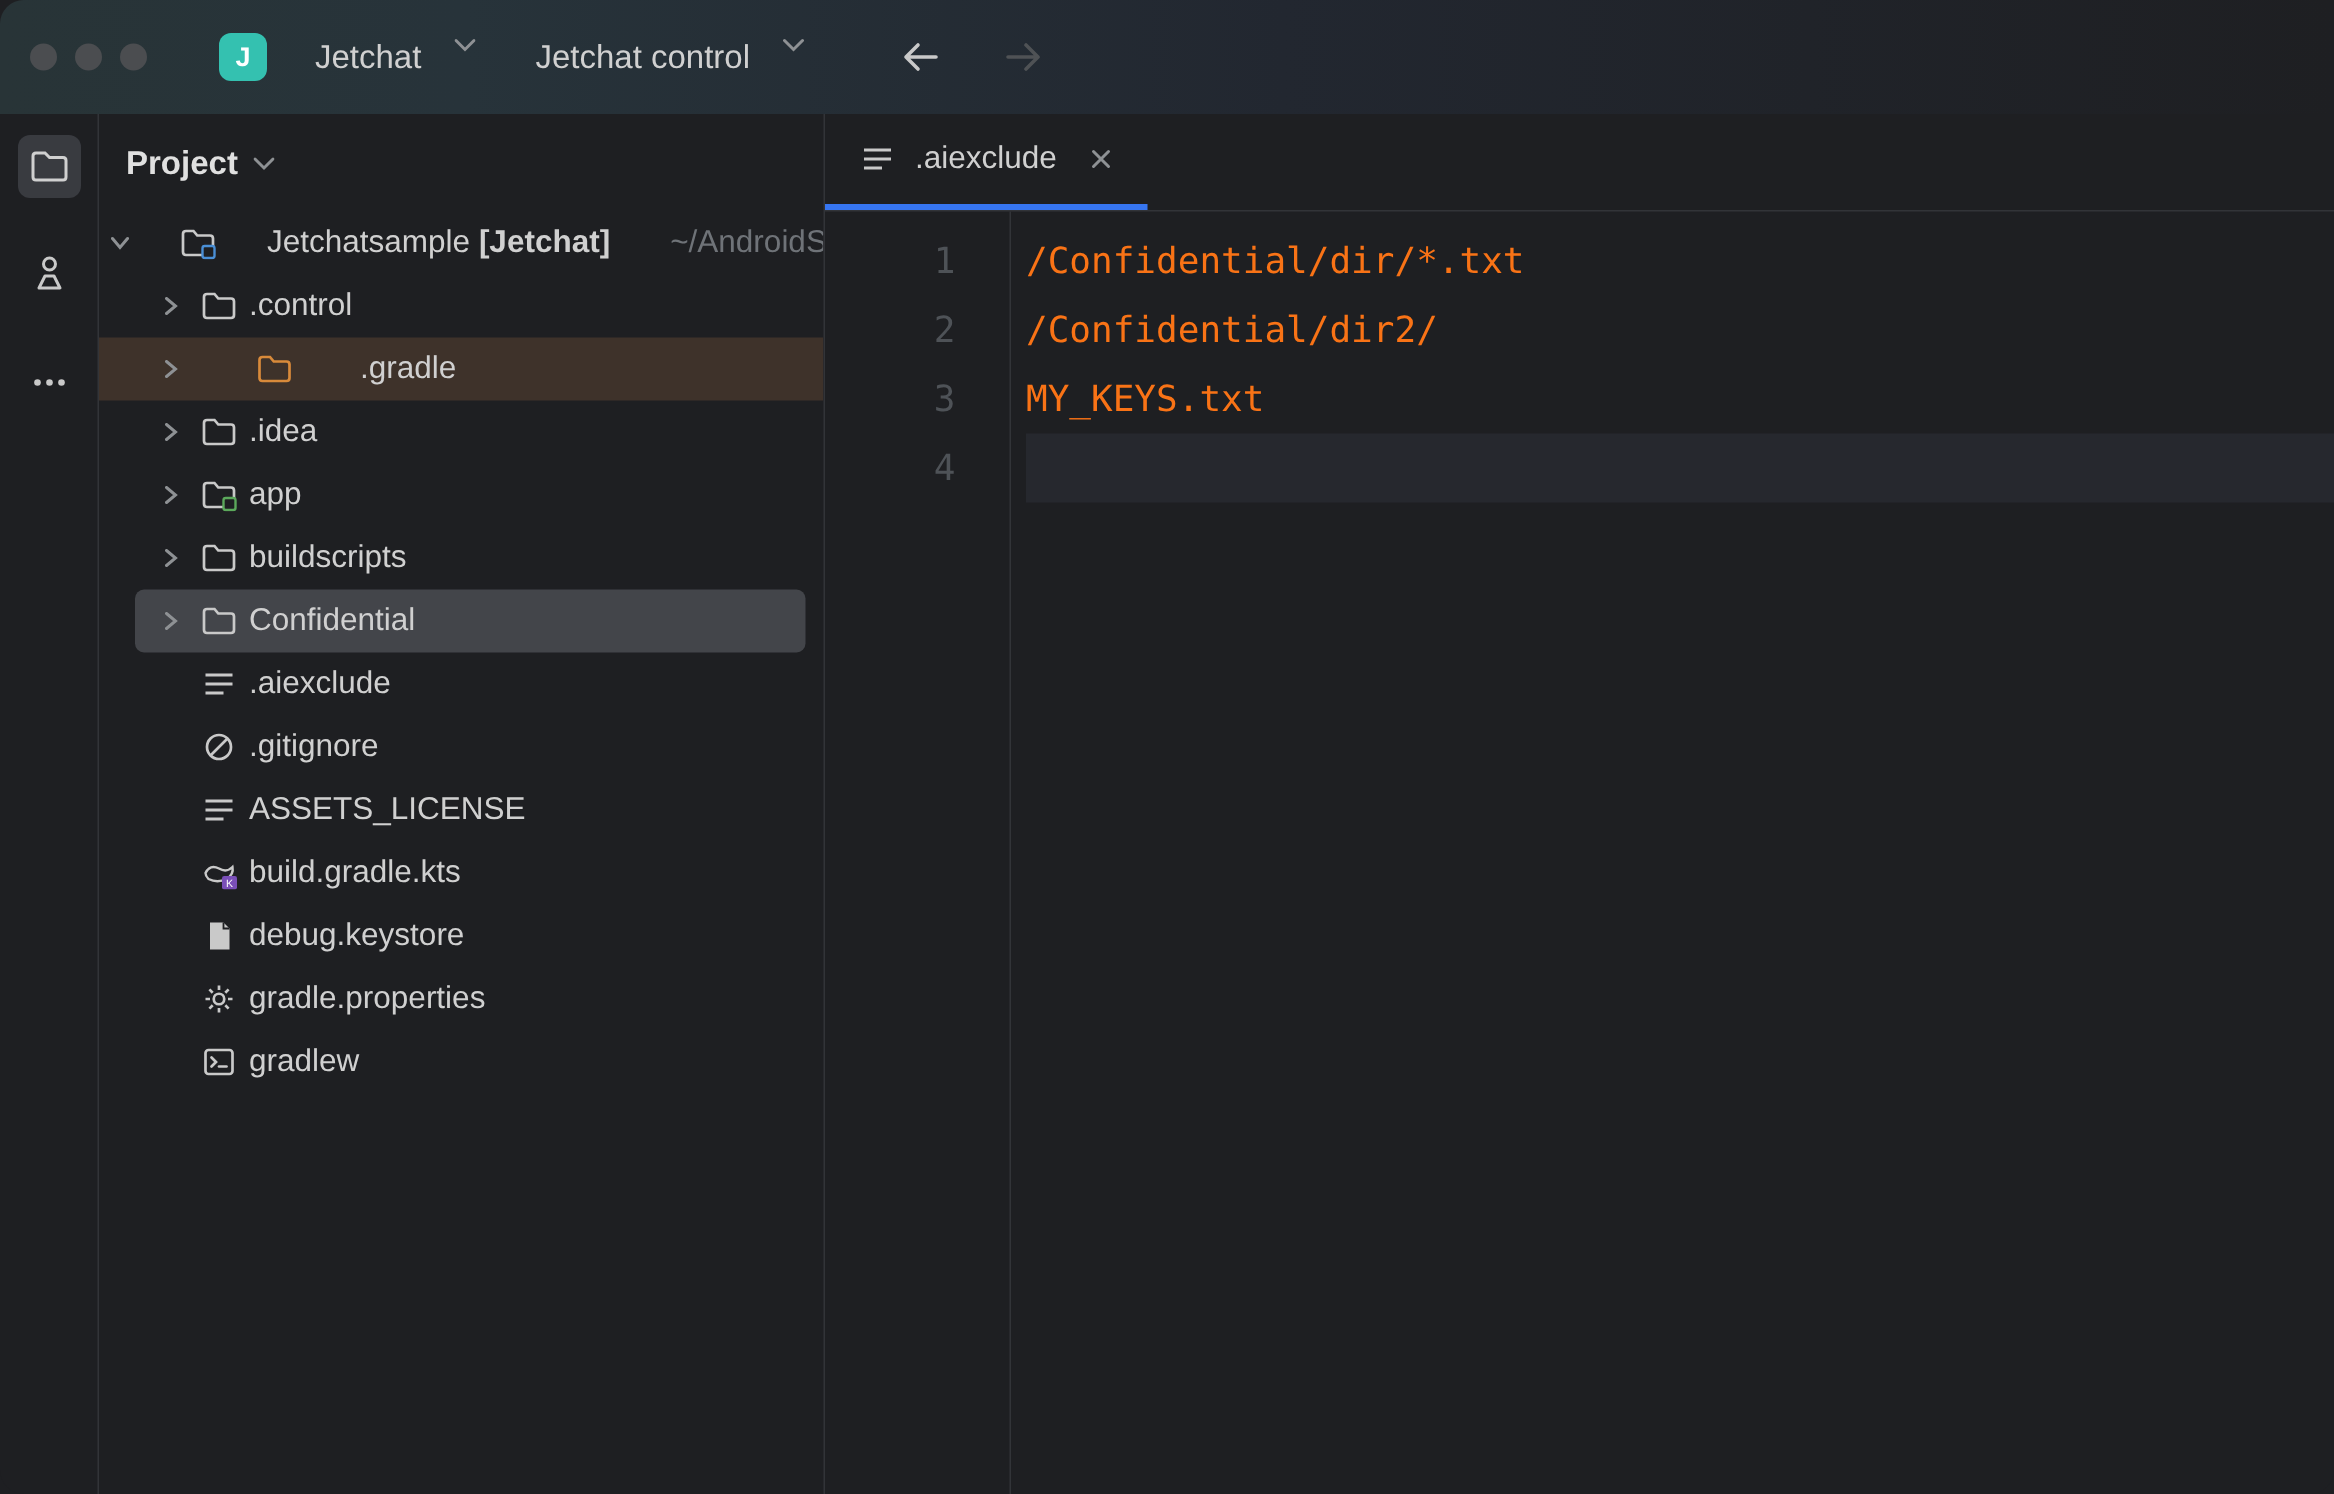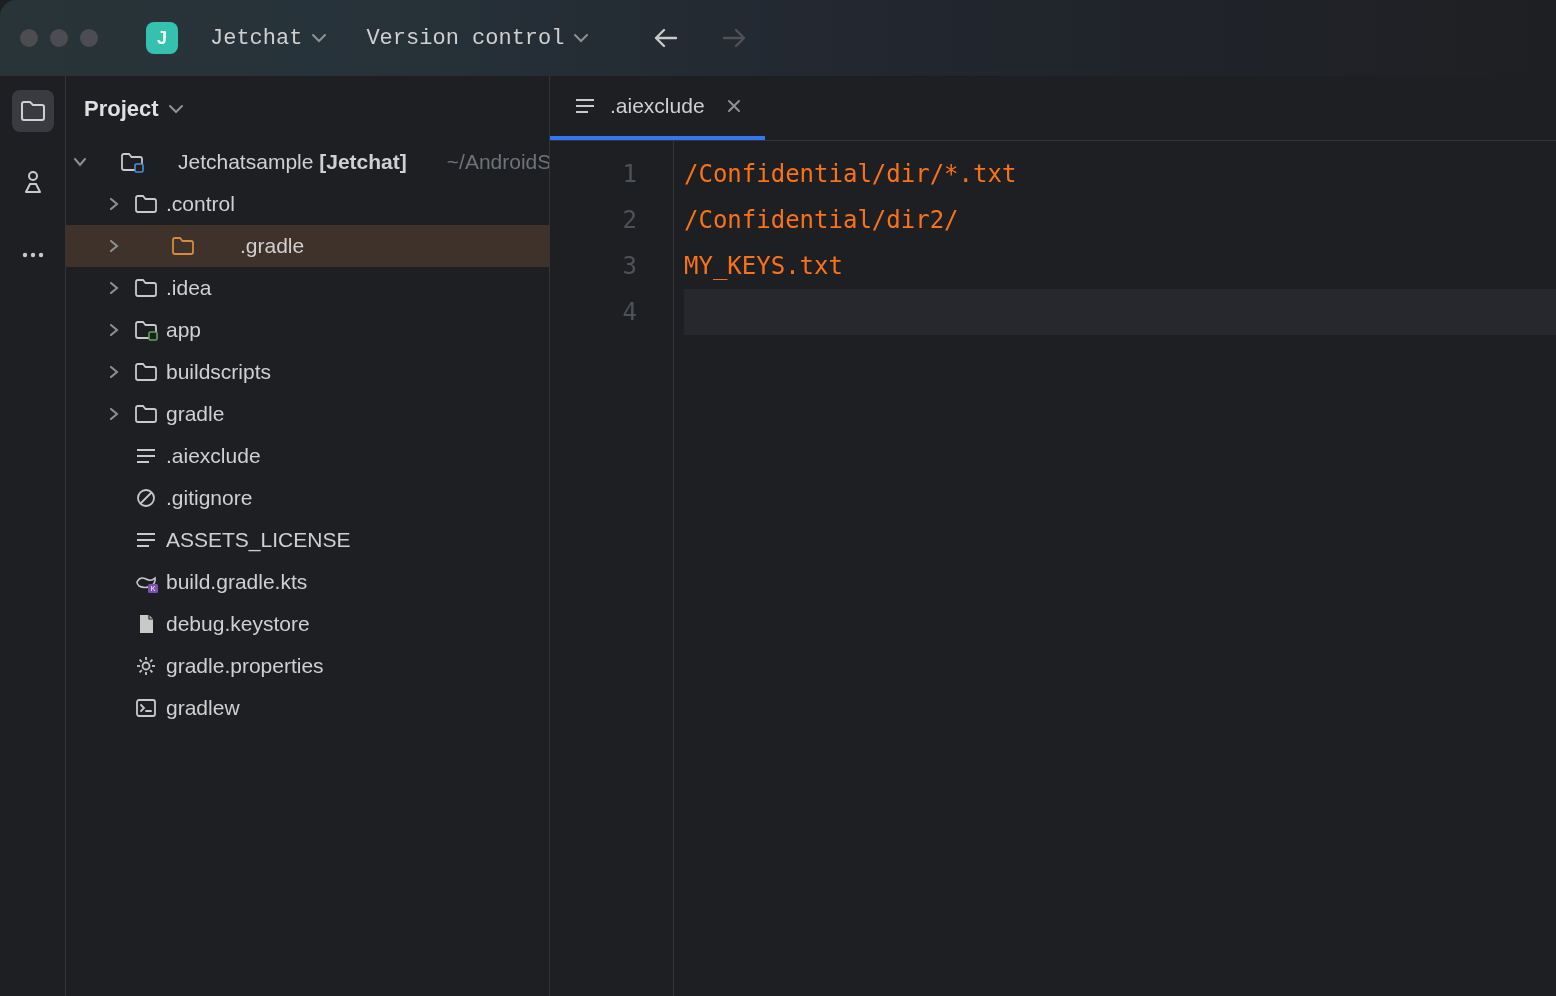--- a/index.html
+++ b/index.html
@@ -25,23 +25,23 @@
   .traffic-lights span {
     width: 18px; height: 18px; border-radius: 50%; background: #4b4d50;
   }
   .proj-badge {
     width: 32px; height: 32px; border-radius: 8px;
     background: #34c1b0;
     color: #fff; font-weight: 600; font-size: 18px;
     display: flex; align-items: center; justify-content: center;
   }
   .tb-dropdown {
-    display: flex; align-items: center; gap: 10px;
+    display: flex; gap: 22px;
     font-size: 22px; color: #d0d0d0; cursor: pointer;
-    padding: 6px 8px; border-radius: 6px; font-family: Liberation Mono, monospace;
+    padding: 6px 8px; border-radius: 6px;
   }
   .tb-dropdown:first-of-type { font-weight: 500; }
   .chev { font-size: 14px; color: #8e9194; }
   .nav-arrows { display: flex; gap: 44px; margin-left: 32px; }
   .nav-arrows span { font-size: 26px; color: #bcbcbc; }
   .nav-arrows .disabled { color: #4f5255; }
 
   .main { display: flex; height: calc(100% - 76px); }
 
   .iconbar {
@@ -121,21 +121,21 @@
   <div class="proj-badge">J</div>
   <div class="tb-dropdown">
     <span>Jetchat</span>
     <span class="chev">
       <svg width="14" height="10" viewBox="0 0 14 10">
           <path d="M1 2 L7 8 L13 2" stroke="#8e9194" stroke-width="2" fill="none" stroke-linecap="round"></path>
         </svg>
     </span>
   </div>
   <div class="tb-dropdown">
-    <span>Version control</span>
+    <span>Jetchat control</span>
     <span class="chev">
       <svg width="14" height="10" viewBox="0 0 14 10">
           <path d="M1 2 L7 8 L13 2" stroke="#8e9194" stroke-width="2" fill="none" stroke-linecap="round"></path>
         </svg>
     </span>
   </div>
   <div class="nav-arrows">
     <span>
       <svg width="26" height="22" viewBox="0 0 26 22">
           <path d="M12 3 L4 11 L12 19 M4 11 H24" stroke="#c9c9c9" stroke-width="2.4" fill="none" stroke-linecap="round" stroke-linejoin="round"></path>
@@ -256,32 +256,32 @@
               <path d="M3 1 L9 6 L3 11" stroke="#8e9194" stroke-width="2" fill="none" stroke-linecap="round"></path>
             </svg>
           </span>
           <span class="tree-icon">
             <svg width="24" height="22" viewBox="0 0 24 22">
               <path d="M2 5 Q2 3 4 3 H9 L11.5 6 H20 Q22 6 22 8 V17 Q22 19 20 19 H4 Q2 19 2 17 Z" fill="none" stroke="#c9c9c9" stroke-width="1.8"></path>
             </svg>
           </span>
           <span class="tree-label">buildscripts</span>
         </div>
-        <div class="tree-row d1">
-          <span class="tree-chev">
-            <svg width="12" height="12" viewBox="0 0 12 12">
-              <path d="M3 1 L9 6 L3 11" stroke="#8e9194" stroke-width="2" fill="none" stroke-linecap="round"></path>
-            </svg>
-          </span>
-          <span class="tree-icon">
-            <svg width="24" height="22" viewBox="0 0 24 22">
-              <path d="M2 5 Q2 3 4 3 H9 L11.5 6 H20 Q22 6 22 8 V17 Q22 19 20 19 H4 Q2 19 2 17 Z" fill="none" stroke="#c9c9c9" stroke-width="1.8"></path>
-            </svg>
-          </span>
-          <span class="tree-label">gradle</span>
+        <div class="tree-row d1 selected">
+          <span class="tree-chev">
+            <svg width="12" height="12" viewBox="0 0 12 12">
+              <path d="M3 1 L9 6 L3 11" stroke="#8e9194" stroke-width="2" fill="none" stroke-linecap="round"></path>
+            </svg>
+          </span>
+          <span class="tree-icon">
+            <svg width="24" height="22" viewBox="0 0 24 22">
+              <path d="M2 5 Q2 3 4 3 H9 L11.5 6 H20 Q22 6 22 8 V17 Q22 19 20 19 H4 Q2 19 2 17 Z" fill="none" stroke="#c9c9c9" stroke-width="1.8"></path>
+            </svg>
+          </span>
+          <span class="tree-label">Confidential</span>
         </div>
         <div class="tree-row d1">
           <span class="tree-chev"></span>
           <span class="tree-icon">
             <svg width="24" height="22" viewBox="0 0 24 22">
               <line x1="3" y1="5" x2="21" y2="5" stroke="#c9c9c9" stroke-width="2"></line>
               <line x1="3" y1="11" x2="21" y2="11" stroke="#c9c9c9" stroke-width="2"></line>
               <line x1="3" y1="17" x2="15" y2="17" stroke="#c9c9c9" stroke-width="2"></line>
             </svg>
           </span>

